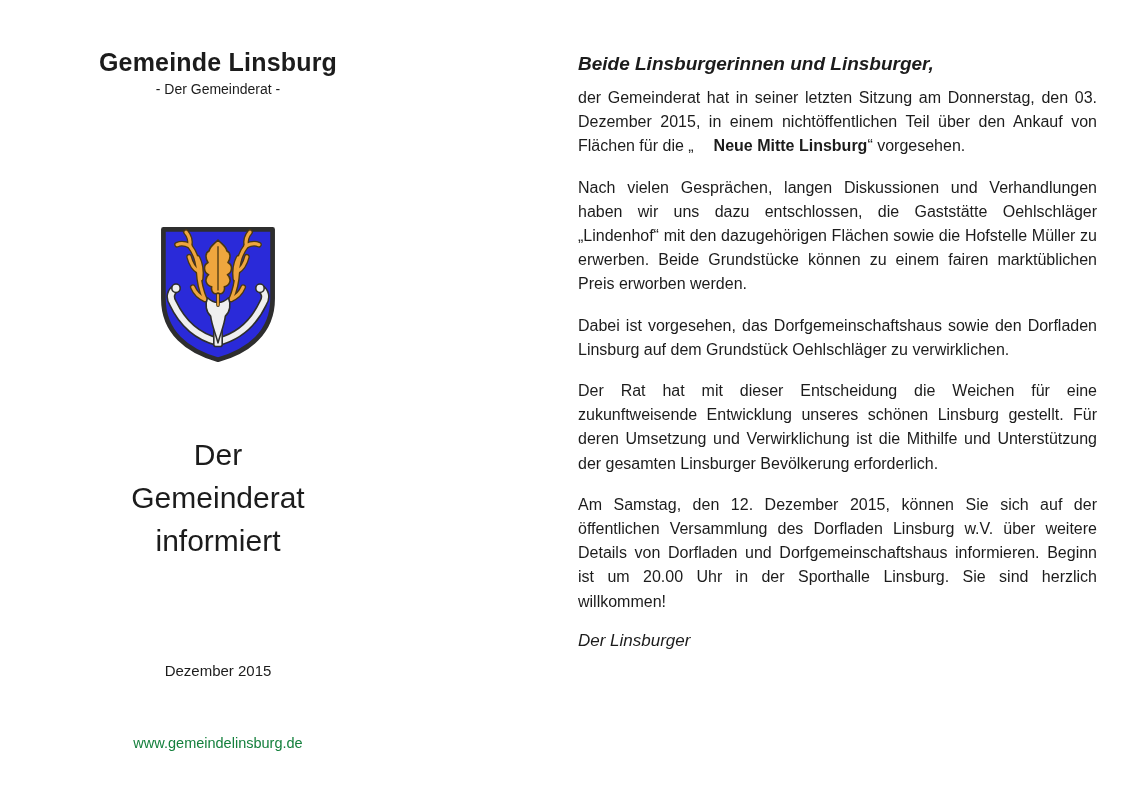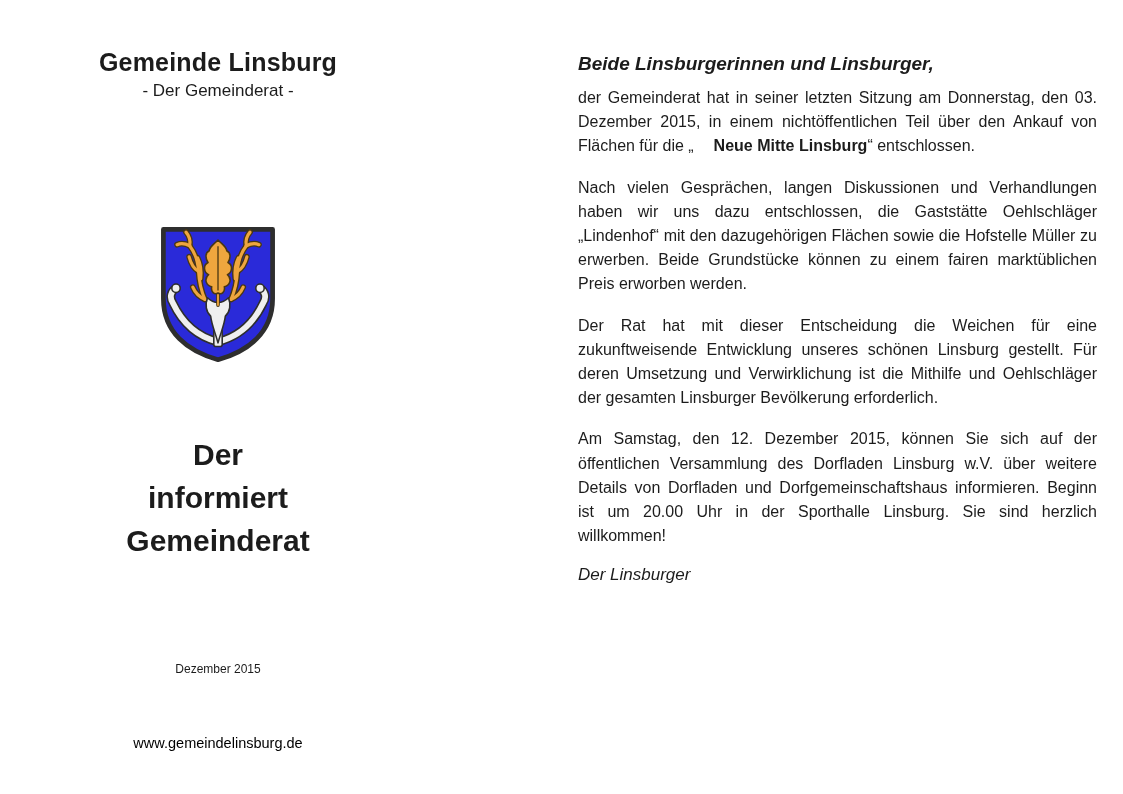--- a/index.html
+++ b/index.html
@@ -4,25 +4,25 @@
 <style>
   html,body { margin:0; padding:0; background:#ffffff; }
   .page {
     position:relative; width:1123px; height:794px; background:#ffffff;
     font-family:"Liberation Sans","DejaVu Sans",sans-serif; color:#1c1c1c;
     overflow:hidden;
   }
   
   .left-col { position:absolute; left:44px; top:0; width:348px; height:100%; text-align:center; }
   .lc-title    { position:absolute; top:48px;  left:0; right:0; font-size:25px; font-weight:bold; letter-spacing:.2px; }
-  .lc-subtitle { position:absolute; top:81px;  left:0; right:0; font-size:17px; }
+  .lc-subtitle { position:absolute; top:81px;  left:0; right:0; font-size:14px; }
   .lc-crest    { position:absolute; top:219px; left:0; right:0; display:flex; justify-content:center; }
-  .lc-headline { position:absolute; top:433px; left:0; right:0; font-size:30px; font-weight:bold; line-height:43px; }
-  .lc-date     { position:absolute; top:662px; left:0; right:0; font-size:12px; }
-  .lc-urls     { position:absolute; top:735px; left:0; right:0; font-size:14.5px; line-height:16.5px; color:#000000; }
+  .lc-headline { position:absolute; top:433px; left:0; right:0; font-size:30px; font-weight:normal; line-height:43px; }
+  .lc-date     { position:absolute; top:662px; left:0; right:0; font-size:15px; }
+  .lc-urls     { position:absolute; top:735px; left:0; right:0; font-size:14.5px; line-height:16.5px; color:#15803d; }
   
   .right-col { position:absolute; left:578px; top:53px; width:519px; }
   .salutation { font-size:19px; font-weight:bold; font-style:italic; margin:0 0 11px 0; }
   p.body {
     font-size:16px; line-height:24.2px; text-align:justify; margin:0 0 17px 0;
     hyphens:auto; -webkit-hyphens:auto;
   }
   p.body b { font-weight:bold;padding-left:20px; }
   .signature { font-size:17px; font-style:italic; margin-top:3px; }
 </style>
@@ -78,37 +78,38 @@
           <path d="M120,132 L120,158" stroke="#4a3712" stroke-width="7" stroke-linecap="round"></path>
           <path d="M120,132 L120,158" stroke-width="3.5" stroke-linecap="round" stroke="#efa63e"></path>
           <path d="M120,34 C127,42 135,45 137,55 C145,58 144,70 139,77 C149,82 147,96 138,100 C147,108 143,121 132,123 C134,133 127,139 120,135 C113,139 106,133 108,123 C97,121 93,108 102,100 C93,96 91,82 101,77 C96,70 95,58 103,55 C105,45 113,42 120,34 Z" stroke="#4a3712" stroke-width="3" stroke-linejoin="round" fill="#efa63e"></path>
           <path d="M120,46 L120,130" fill="none" stroke="#4a3712" stroke-width="2.5"></path>
         </g>
       </svg>
     </div>
 
     <div class="lc-headline">
       <div>Der</div>
+      <div>Gemeinderat</div>
       <div>informiert</div>
-      <div>Gemeinderat</div>
     </div>
 
     <div class="lc-date">Dezember 2015</div>
 
     <div class="lc-urls">
       <div>www.gemeindelinsburg.de</div>
     </div>
   </div>
 
   <div class="right-col">
 
     <div class="salutation">Beide Linsburgerinnen und Linsburger,</div>
 
-    <p class="body"><span>der Gemeinderat hat in seiner letzten Sitzung am Donnerstag, den 03. Dezember 2015, in einem nichtöffentlichen Teil über den Ankauf von Flächen für die „</span><b>Neue Mitte Linsburg</b><span>“ entschlossen.</span></p>
+    <p class="body"><span>der Gemeinderat hat in seiner letzten Sitzung am Donnerstag, den 03. Dezember 2015, in einem nichtöffentlichen Teil über den Ankauf von Flächen für die „</span><b>Neue Mitte Linsburg</b><span>“ vorgesehen.</span></p>
 
     <p class="body">Nach vielen Gesprächen, langen Diskussionen und Verhandlungen haben wir uns dazu entschlossen, die Gaststätte Oehlschläger „Lindenhof“ mit den dazugehörigen Flächen sowie die Hofstelle Müller zu erwerben. Beide Grundstücke können zu einem fairen marktüblichen Preis erworben werden.</p>
-    <p class="body">Der Rat hat mit dieser Entscheidung die Weichen für eine zukunftweisende Entwicklung unseres schönen Linsburg gestellt. Für deren Umsetzung und Verwirklichung ist die Mithilfe und Oehlschläger der gesamten Linsburger Bevölkerung erforderlich.</p>
+    <p class="body">Dabei ist vorgesehen, das Dorfgemeinschaftshaus sowie den Dorfladen Linsburg auf dem Grundstück Oehlschläger zu verwirklichen.</p>
+    <p class="body">Der Rat hat mit dieser Entscheidung die Weichen für eine zukunftweisende Entwicklung unseres schönen Linsburg gestellt. Für deren Umsetzung und Verwirklichung ist die Mithilfe und Unterstützung der gesamten Linsburger Bevölkerung erforderlich.</p>
     <p class="body">Am Samstag, den 12. Dezember 2015, können Sie sich auf der öffentlichen Versammlung des Dorfladen Linsburg w.V. über weitere Details von Dorfladen und Dorfgemeinschaftshaus informieren. Beginn ist um 20.00 Uhr in der Sporthalle Linsburg. Sie sind herzlich willkommen!</p>
 
     <div class="signature">Der Linsburger</div>
   </div>
 
 </div>
 
 </body></html>

